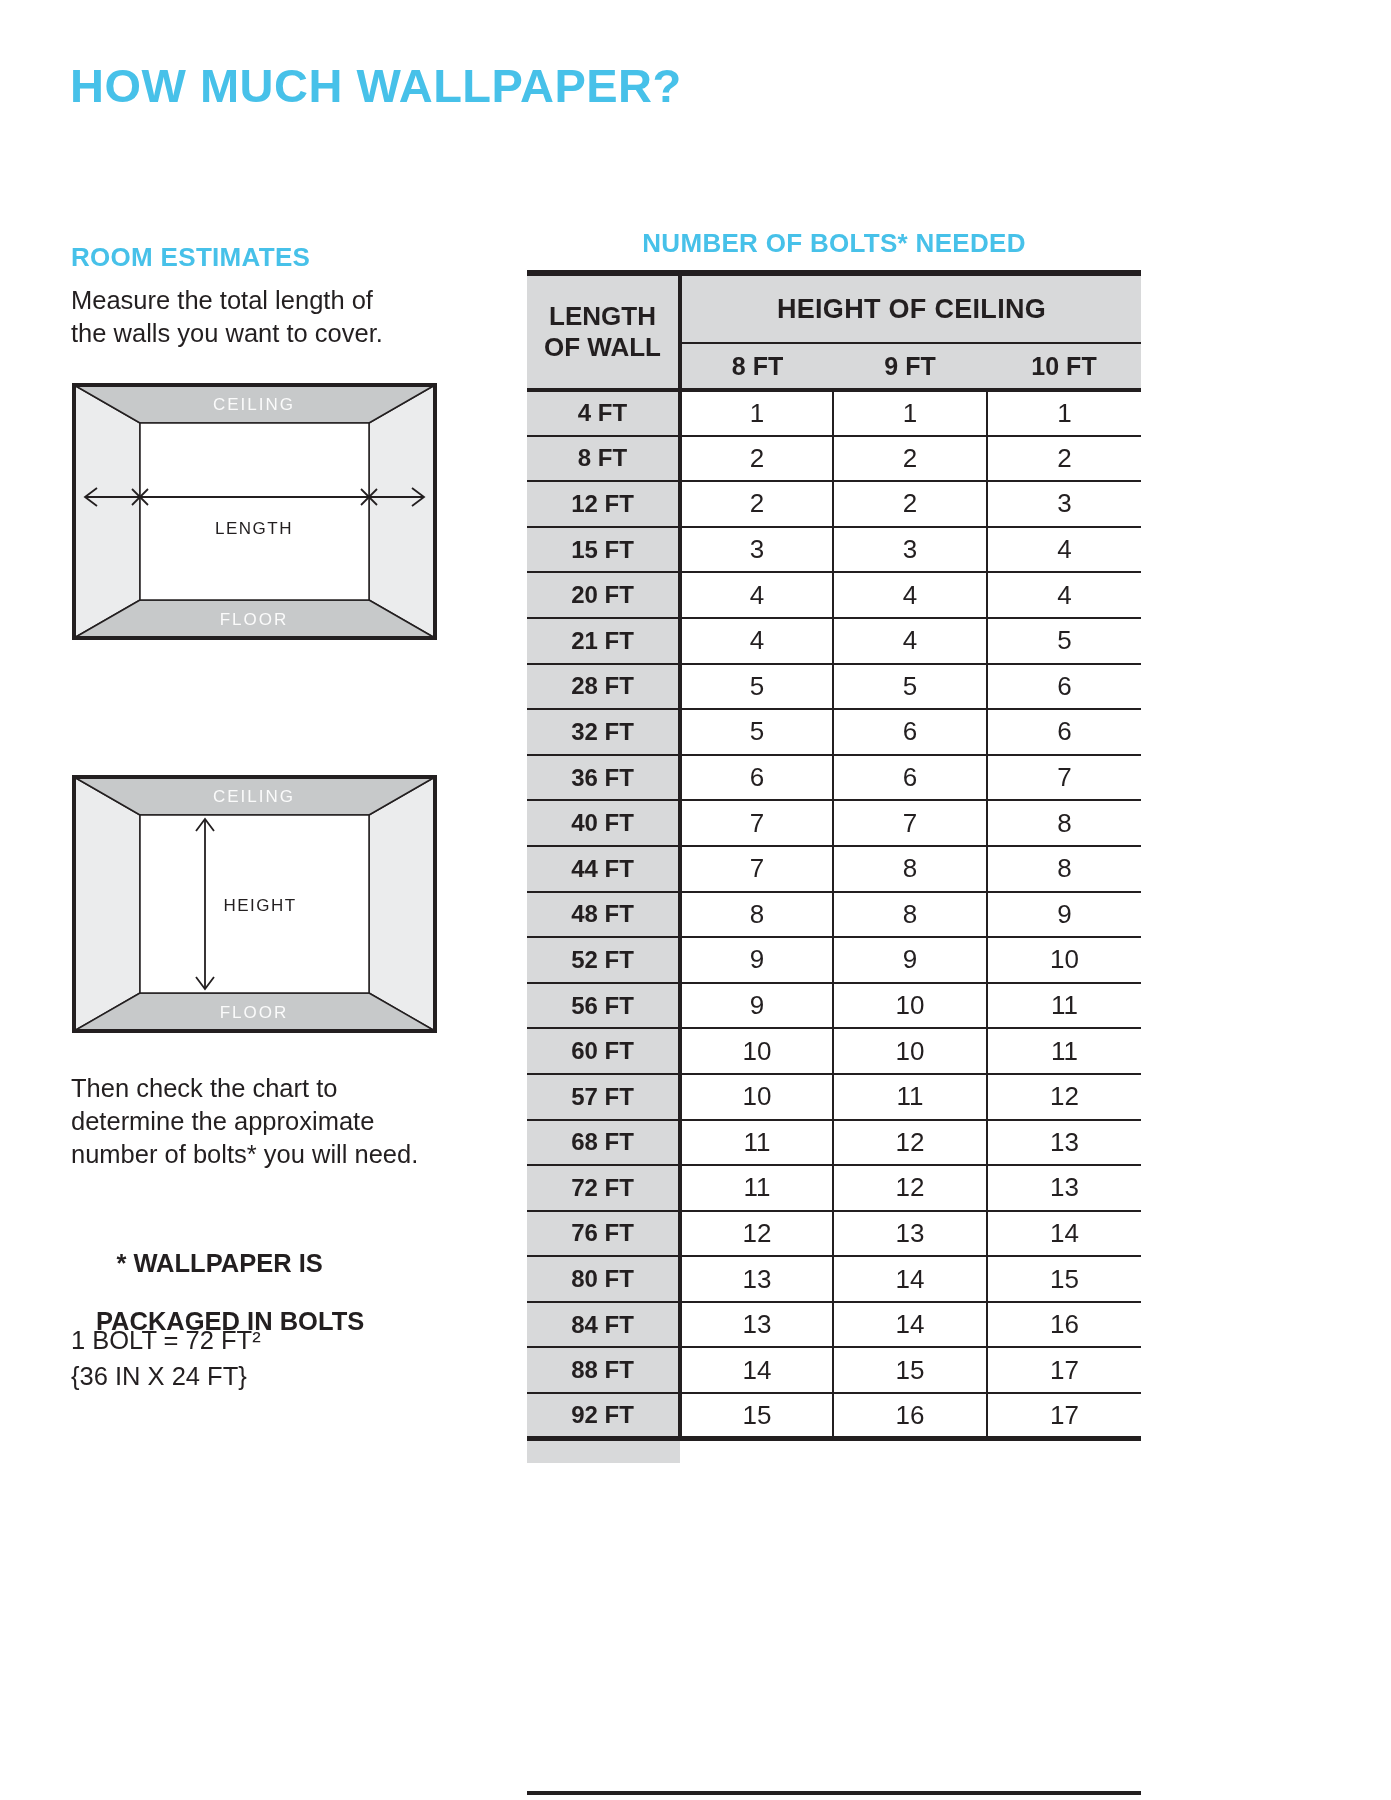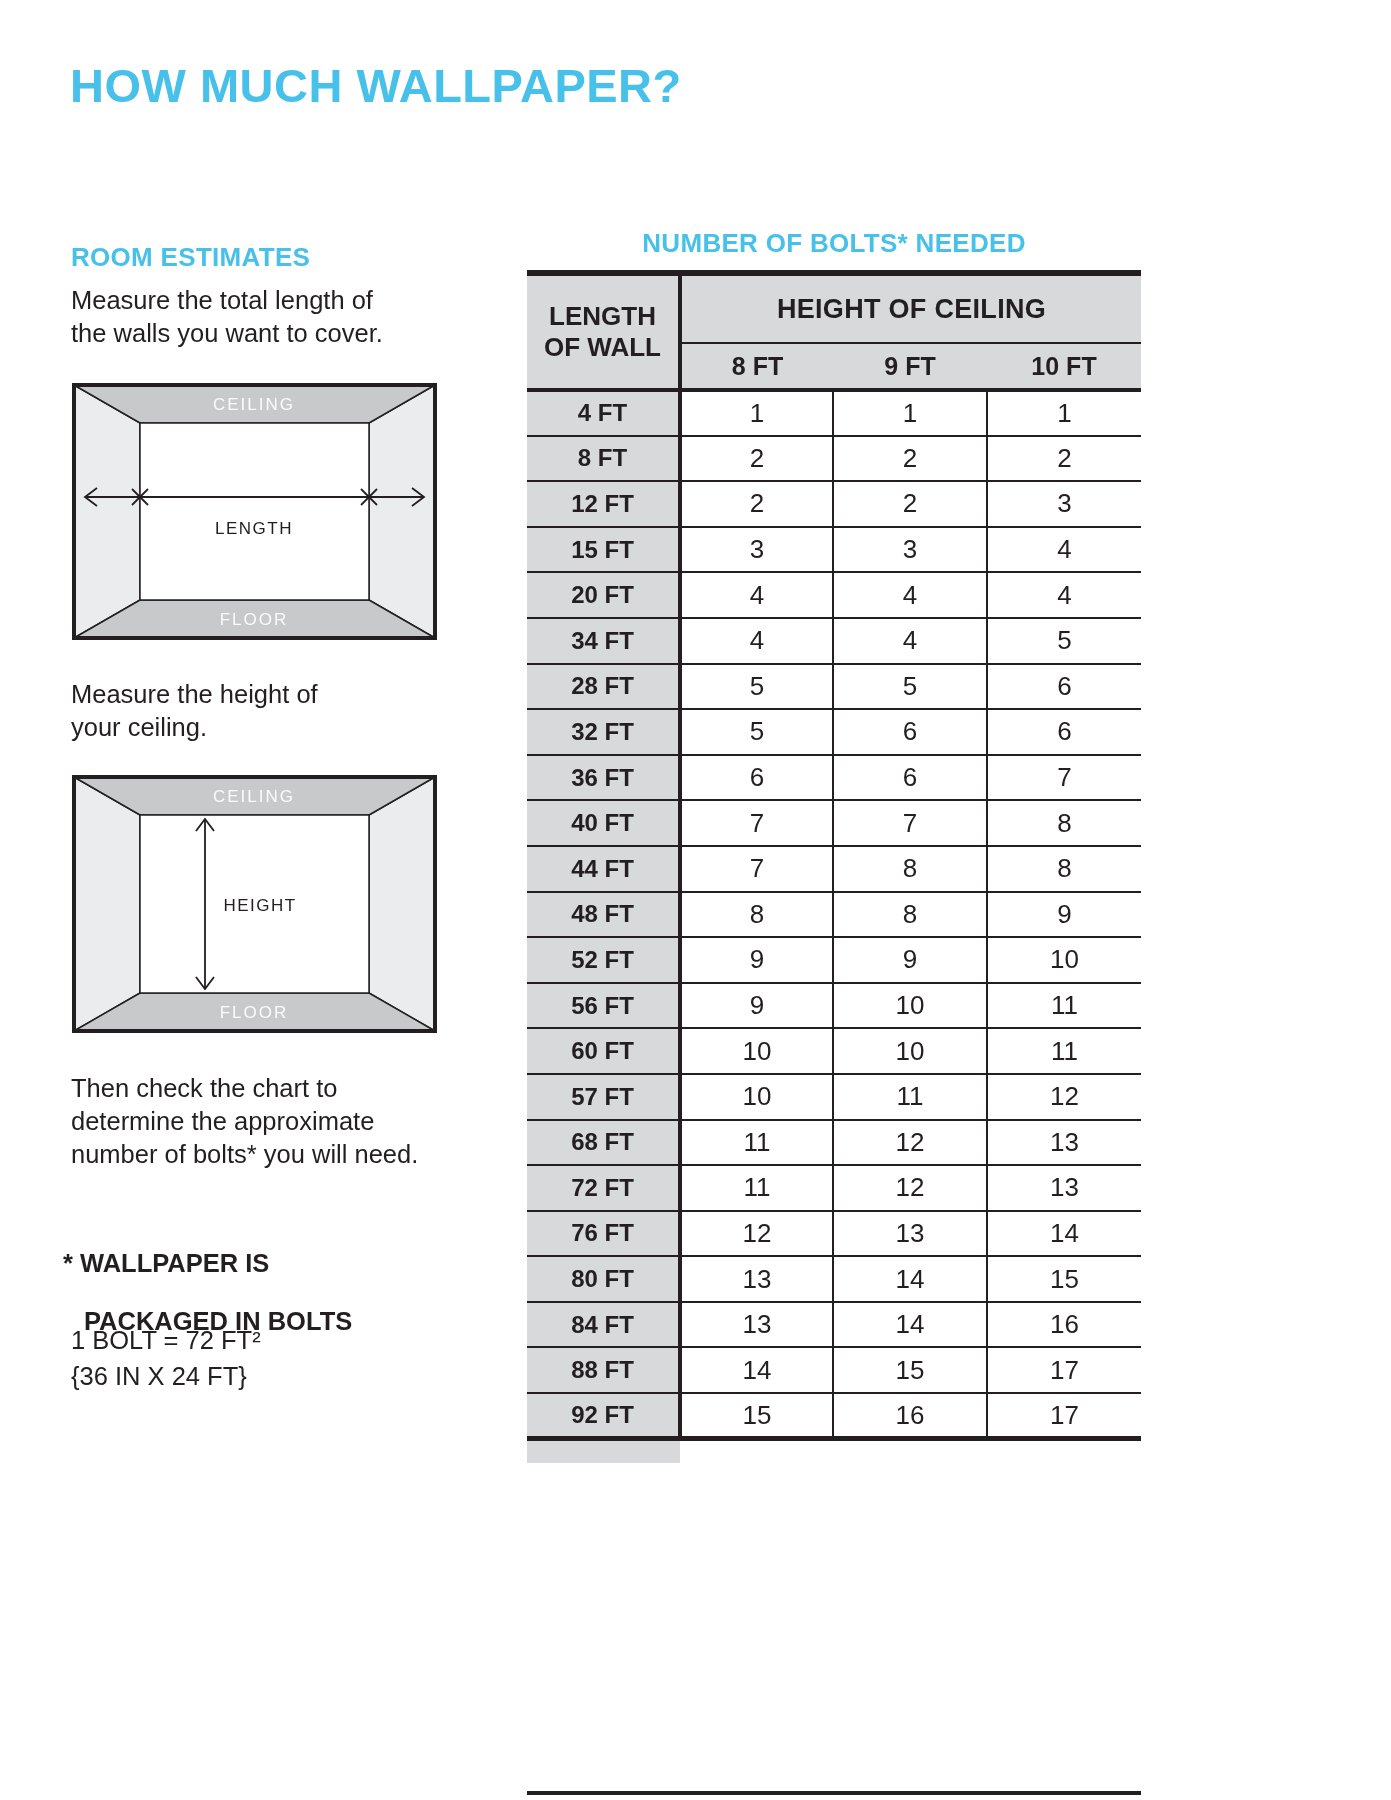--- a/index.html
+++ b/index.html
@@ -30,21 +30,21 @@
 
   svg text{font-family:"Liberation Sans",sans-serif;}
   .wall-side{fill:var(--wall-side);stroke:var(--text);stroke-width:1.5;}
   .wall-flat{fill:var(--wall-flat);stroke:var(--text);stroke-width:1.5;}
   .back-wall{fill:#ffffff;stroke:var(--text);stroke-width:1.5;}
   .outer-frame{fill:none;stroke:var(--text);stroke-width:4;}
   .diag-text-light{fill:#fbfbfb;font-size:17px;letter-spacing:2px;}
   .diag-text-dark{fill:var(--text);font-size:17px;letter-spacing:1.5px;}
   .arrow{stroke:var(--text);stroke-width:1.8;fill:none;}
 
-  .footnote{position:absolute;left:63px;top:1246px;font-size:25.5px;font-weight:bold;line-height:34px;}
+  .footnote{position:absolute;left:75px;top:1246px;font-size:25.5px;font-weight:bold;line-height:34px;text-align:center;}
   .footnote .indent{padding-left:21px;margin-top:24px;}
   .bolt-info{position:absolute;left:71px;top:1322px;font-size:25.5px;font-weight:normal;line-height:36px;}
 
   .table-wrap{position:absolute;left:527px;top:270px;width:614px;}
   .bolt-table{border-collapse:collapse;table-layout:fixed;width:614px;border-top:6px solid var(--text);border-bottom:5px solid var(--text);}
   .bolt-table th,.bolt-table td{text-align:center;vertical-align:middle;color:var(--text);}
   .len-head{background:var(--gray);border-right:4px solid var(--text);border-bottom:4px solid var(--text);font-weight:bold;font-size:26px;line-height:31px;}
   .group-head{background:var(--gray);border-bottom:2px solid var(--text);height:70px;font-weight:bold;font-size:27px;letter-spacing:.3px;}
   .sub-head th{background:var(--gray);border-bottom:4px solid var(--text);height:47px;font-weight:bold;font-size:25px;}
   .bolt-table tbody td{border-bottom:2px solid var(--text);height:45.6px;font-size:26px;}
@@ -81,24 +81,20 @@
       <polyline class="arrow" points="25,105 13,114 25,123"></polyline>
       <polyline class="arrow" points="340,105 352,114 340,123"></polyline>
       <line class="arrow" x1="60" y1="106" x2="76" y2="122"></line>
       <line class="arrow" x1="60" y1="122" x2="76" y2="106"></line>
       <line class="arrow" x1="289" y1="106" x2="305" y2="122"></line>
       <line class="arrow" x1="289" y1="122" x2="305" y2="106"></line>
     </g>
     <text class="diag-text-dark" x="182" y="151" text-anchor="middle">LENGTH</text>
   </svg>
 
-  <p class="para p2">
-    <span>Measure the height of</span><br>
-    <span>your ceiling.</span>
-  </p>
 
   <svg class="diagram d2" width="365" height="258" viewBox="0 0 365 258">
     <polygon class="wall-side" points="2,2 68,40 68,218 2,256"></polygon>
     <polygon class="wall-side" points="363,2 297,40 297,218 363,256"></polygon>
     <polygon class="wall-flat" points="2,2 363,2 297,40 68,40"></polygon>
     <polygon class="wall-flat" points="2,256 363,256 297,218 68,218"></polygon>
     <rect class="back-wall" x="68" y="40" width="229" height="178"></rect>
     <rect class="outer-frame" x="2" y="2" width="361" height="254"></rect>
     <text class="diag-text-light" x="182" y="27" text-anchor="middle">CEILING</text>
     <text class="diag-text-light" x="182" y="243" text-anchor="middle">FLOOR</text>
@@ -175,21 +171,21 @@
             <td class="val">3</td>
             <td class="val">4</td>
           </tr>
           <tr>
             <td class="len">20 FT</td>
             <td class="val">4</td>
             <td class="val">4</td>
             <td class="val">4</td>
           </tr>
           <tr>
-            <td class="len">34 FT</td>
+            <td class="len">21 FT</td>
             <td class="val">4</td>
             <td class="val">4</td>
             <td class="val">5</td>
           </tr>
           <tr>
             <td class="len">28 FT</td>
             <td class="val">5</td>
             <td class="val">5</td>
             <td class="val">6</td>
           </tr>

